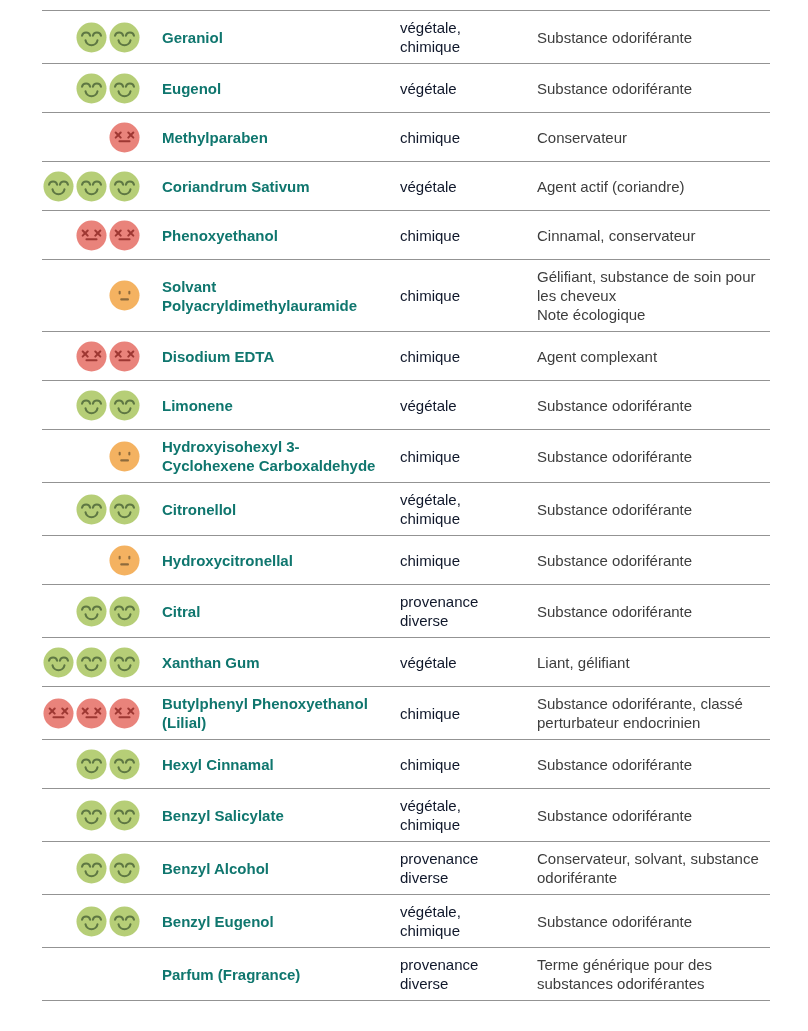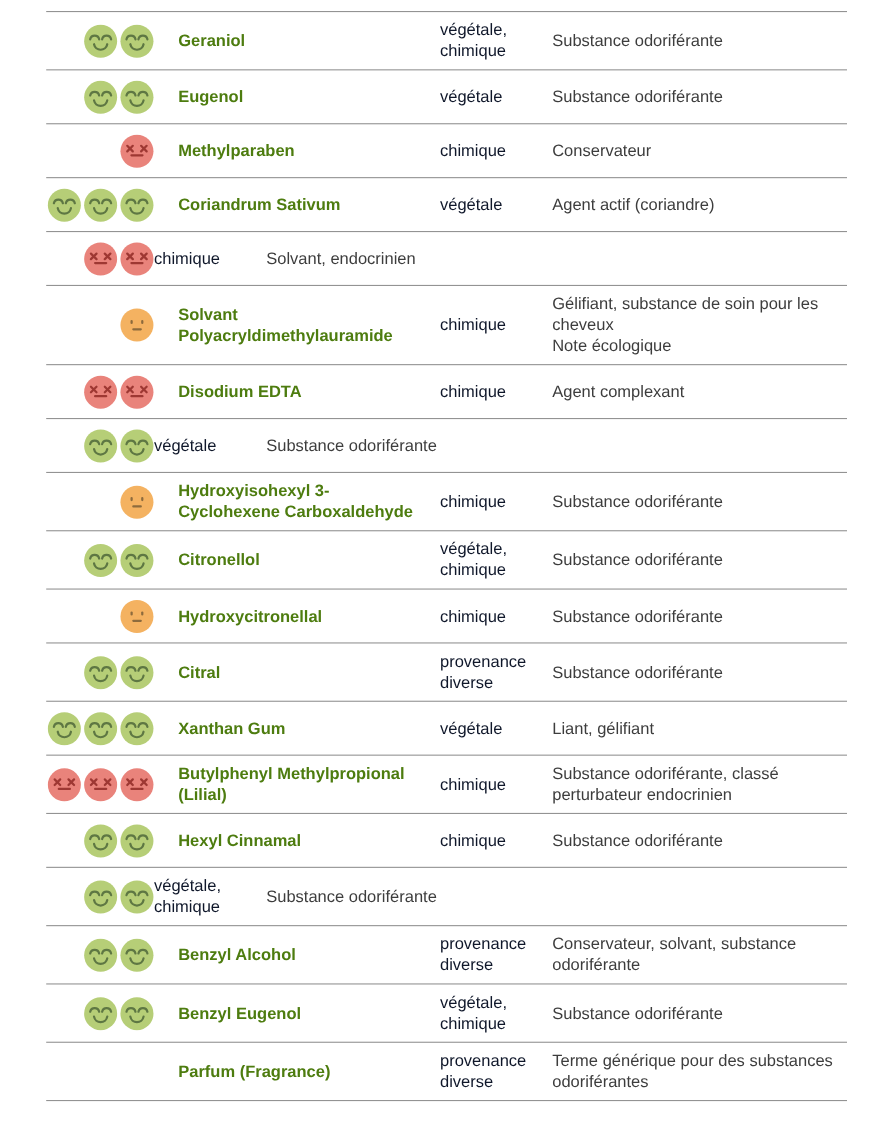--- a/index.html
+++ b/index.html
@@ -30,31 +30,32 @@
     justify-content: flex-end;
     align-items: center;
     gap: 2px;
   }
   .faces svg { display: block; }
   .name {
     flex: 0 0 230px;
     margin-left: 22px;
     padding-right: 8px;
     font-weight: 700;
-    color: #4d7c0f;
+    color: #0f766e;
   }
   .origin {
     flex: 0 0 92px;
     margin-right: 10px;
     color: #0f172a;
   }
   .desc {
     flex: 1;
     color: #3d3d3d;
     white-space: pre-line;
+    margin-left: 35px;
   }
 </style>
 </head>
 <body>
 
 <div class="table">
   <div class="row">
     <div class="cell faces">
         <svg width="31" height="31" viewBox="0 0 32 32" role="img" aria-label="good rating">
             <circle cx="16" cy="16" r="15.5" fill="#b6ce77"></circle>
@@ -148,22 +149,23 @@
         </svg>
         <svg width="31" height="31" viewBox="0 0 32 32" role="img" aria-label="bad rating">
             <circle cx="16" cy="16" r="15.5" fill="#e9837b"></circle>
           <line x1="6.9" y1="10.9" x2="12.1" y2="16.1" fill="none" stroke="#9e3833" stroke-width="2.1" stroke-linecap="round"></line>
          <line x1="12.1" y1="10.9" x2="6.9" y2="16.1" fill="none" stroke="#9e3833" stroke-width="2.1" stroke-linecap="round"></line>
          <line x1="19.9" y1="10.9" x2="25.1" y2="16.1" fill="none" stroke="#9e3833" stroke-width="2.1" stroke-linecap="round"></line>
          <line x1="25.1" y1="10.9" x2="19.9" y2="16.1" fill="none" stroke="#9e3833" stroke-width="2.1" stroke-linecap="round"></line>
          <line x1="10.8" y1="19.8" x2="21.2" y2="19.8" fill="none" stroke="#9e3833" stroke-width="2.1" stroke-linecap="round"></line>
         </svg>
       </div>
-    <div class="cell origin">chimique</div>
-    <div class="cell desc">Solvant, endocrinien</div>
+    <div class="cell name">Phenoxyethanol</div>
+    <div class="cell origin">chimique</div>
+    <div class="cell desc">Cinnamal, conservateur</div>
   </div>
 
   <div class="row">
     <div class="cell faces">
         <svg width="31" height="31" viewBox="0 0 32 32" role="img" aria-label="medium rating">
             <circle cx="16" cy="16" r="15.5" fill="#f4b261"></circle>
           <line x1="11" y1="12.2" x2="11" y2="14" fill="none" stroke="#8d6b3d" stroke-width="2.1" stroke-linecap="round"></line>
          <line x1="21" y1="12.2" x2="21" y2="14" fill="none" stroke="#8d6b3d" stroke-width="2.1" stroke-linecap="round"></line>
          <line x1="12.6" y1="20" x2="19.6" y2="20" fill="none" stroke="#8d6b3d" stroke-width="2.1" stroke-linecap="round"></line>
         </svg>
@@ -206,20 +208,21 @@
          <path d="M17.4 14.2 A4.3 4.3 0 0 1 25.8 14.2" fill="none" stroke="#5e7743" stroke-width="2.1" stroke-linecap="round"></path>
          <path d="M9.8 18.8 A6.3 6.3 0 0 0 22.2 18.8" fill="none" stroke="#5e7743" stroke-width="2.1" stroke-linecap="round"></path>
         </svg>
         <svg width="31" height="31" viewBox="0 0 32 32" role="img" aria-label="good rating">
             <circle cx="16" cy="16" r="15.5" fill="#b6ce77"></circle>
           <path d="M6.2 14.2 A4.3 4.3 0 0 1 14.6 14.2" fill="none" stroke="#5e7743" stroke-width="2.1" stroke-linecap="round"></path>
          <path d="M17.4 14.2 A4.3 4.3 0 0 1 25.8 14.2" fill="none" stroke="#5e7743" stroke-width="2.1" stroke-linecap="round"></path>
          <path d="M9.8 18.8 A6.3 6.3 0 0 0 22.2 18.8" fill="none" stroke="#5e7743" stroke-width="2.1" stroke-linecap="round"></path>
         </svg>
       </div>
+    <div class="cell name">Limonene</div>
     <div class="cell origin">végétale</div>
     <div class="cell desc">Substance odoriférante</div>
   </div>
 
   <div class="row">
     <div class="cell faces">
         <svg width="31" height="31" viewBox="0 0 32 32" role="img" aria-label="medium rating">
             <circle cx="16" cy="16" r="15.5" fill="#f4b261"></circle>
           <line x1="11" y1="12.2" x2="11" y2="14" fill="none" stroke="#8d6b3d" stroke-width="2.1" stroke-linecap="round"></line>
          <line x1="21" y1="12.2" x2="21" y2="14" fill="none" stroke="#8d6b3d" stroke-width="2.1" stroke-linecap="round"></line>
@@ -331,21 +334,21 @@
         </svg>
         <svg width="31" height="31" viewBox="0 0 32 32" role="img" aria-label="bad rating">
             <circle cx="16" cy="16" r="15.5" fill="#e9837b"></circle>
           <line x1="6.9" y1="10.9" x2="12.1" y2="16.1" fill="none" stroke="#9e3833" stroke-width="2.1" stroke-linecap="round"></line>
          <line x1="12.1" y1="10.9" x2="6.9" y2="16.1" fill="none" stroke="#9e3833" stroke-width="2.1" stroke-linecap="round"></line>
          <line x1="19.9" y1="10.9" x2="25.1" y2="16.1" fill="none" stroke="#9e3833" stroke-width="2.1" stroke-linecap="round"></line>
          <line x1="25.1" y1="10.9" x2="19.9" y2="16.1" fill="none" stroke="#9e3833" stroke-width="2.1" stroke-linecap="round"></line>
          <line x1="10.8" y1="19.8" x2="21.2" y2="19.8" fill="none" stroke="#9e3833" stroke-width="2.1" stroke-linecap="round"></line>
         </svg>
       </div>
-    <div class="cell name">Butylphenyl Methylpropional (Lilial)</div>
+    <div class="cell name">Butylphenyl Phenoxyethanol (Lilial)</div>
     <div class="cell origin">chimique</div>
     <div class="cell desc">Substance odoriférante, classé perturbateur endocrinien</div>
   </div>
 
   <div class="row">
     <div class="cell faces">
         <svg width="31" height="31" viewBox="0 0 32 32" role="img" aria-label="good rating">
             <circle cx="16" cy="16" r="15.5" fill="#b6ce77"></circle>
           <path d="M6.2 14.2 A4.3 4.3 0 0 1 14.6 14.2" fill="none" stroke="#5e7743" stroke-width="2.1" stroke-linecap="round"></path>
          <path d="M17.4 14.2 A4.3 4.3 0 0 1 25.8 14.2" fill="none" stroke="#5e7743" stroke-width="2.1" stroke-linecap="round"></path>
@@ -371,20 +374,21 @@
          <path d="M17.4 14.2 A4.3 4.3 0 0 1 25.8 14.2" fill="none" stroke="#5e7743" stroke-width="2.1" stroke-linecap="round"></path>
          <path d="M9.8 18.8 A6.3 6.3 0 0 0 22.2 18.8" fill="none" stroke="#5e7743" stroke-width="2.1" stroke-linecap="round"></path>
         </svg>
         <svg width="31" height="31" viewBox="0 0 32 32" role="img" aria-label="good rating">
             <circle cx="16" cy="16" r="15.5" fill="#b6ce77"></circle>
           <path d="M6.2 14.2 A4.3 4.3 0 0 1 14.6 14.2" fill="none" stroke="#5e7743" stroke-width="2.1" stroke-linecap="round"></path>
          <path d="M17.4 14.2 A4.3 4.3 0 0 1 25.8 14.2" fill="none" stroke="#5e7743" stroke-width="2.1" stroke-linecap="round"></path>
          <path d="M9.8 18.8 A6.3 6.3 0 0 0 22.2 18.8" fill="none" stroke="#5e7743" stroke-width="2.1" stroke-linecap="round"></path>
         </svg>
       </div>
+    <div class="cell name">Benzyl Salicylate</div>
     <div class="cell origin">végétale, chimique</div>
     <div class="cell desc">Substance odoriférante</div>
   </div>
 
   <div class="row">
     <div class="cell faces">
         <svg width="31" height="31" viewBox="0 0 32 32" role="img" aria-label="good rating">
             <circle cx="16" cy="16" r="15.5" fill="#b6ce77"></circle>
           <path d="M6.2 14.2 A4.3 4.3 0 0 1 14.6 14.2" fill="none" stroke="#5e7743" stroke-width="2.1" stroke-linecap="round"></path>
          <path d="M17.4 14.2 A4.3 4.3 0 0 1 25.8 14.2" fill="none" stroke="#5e7743" stroke-width="2.1" stroke-linecap="round"></path>

